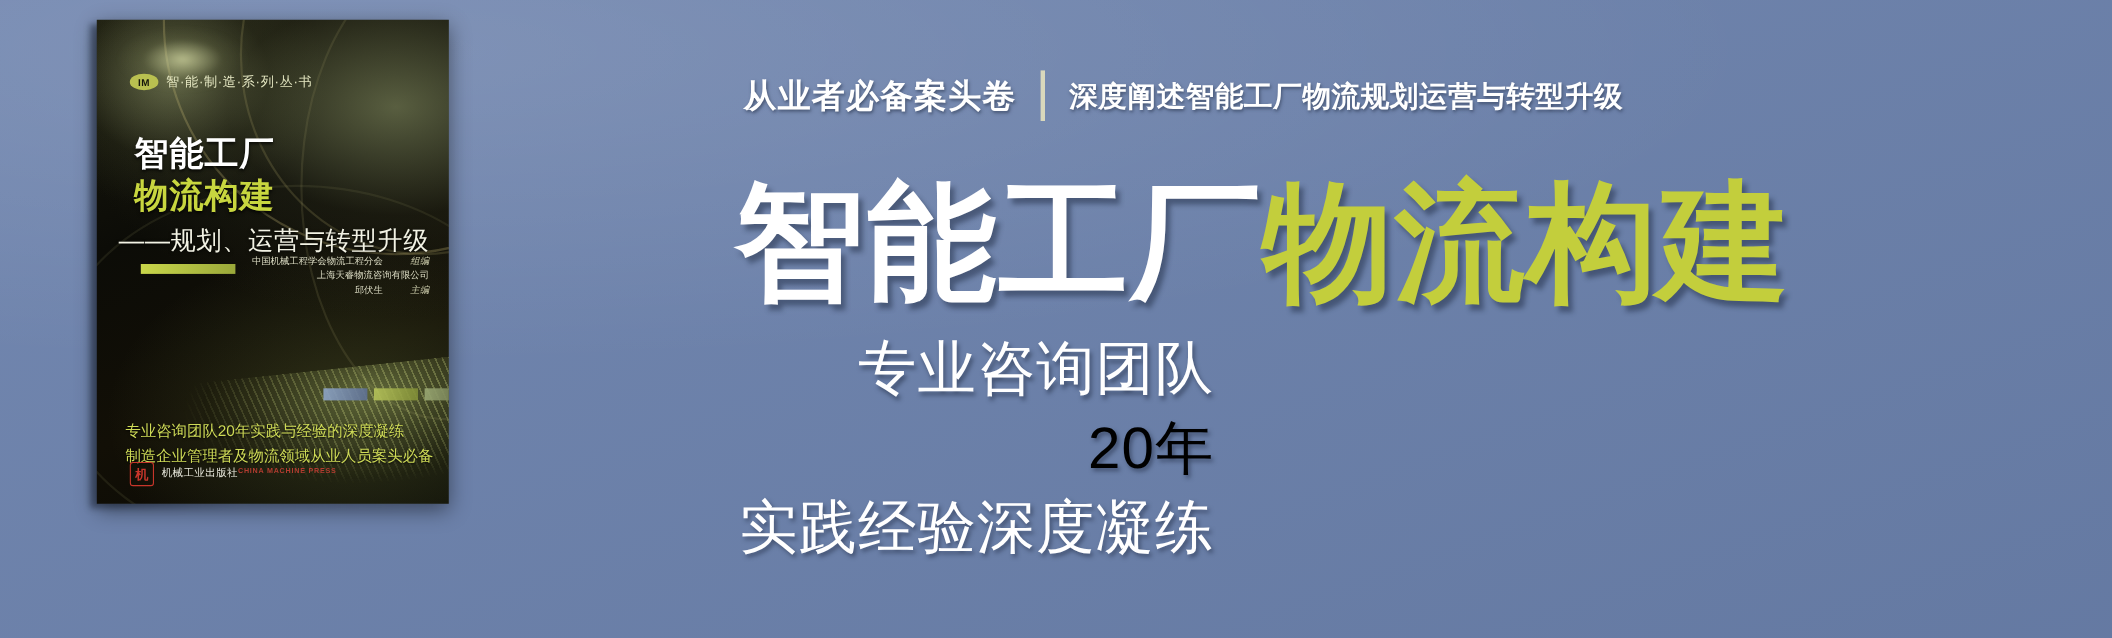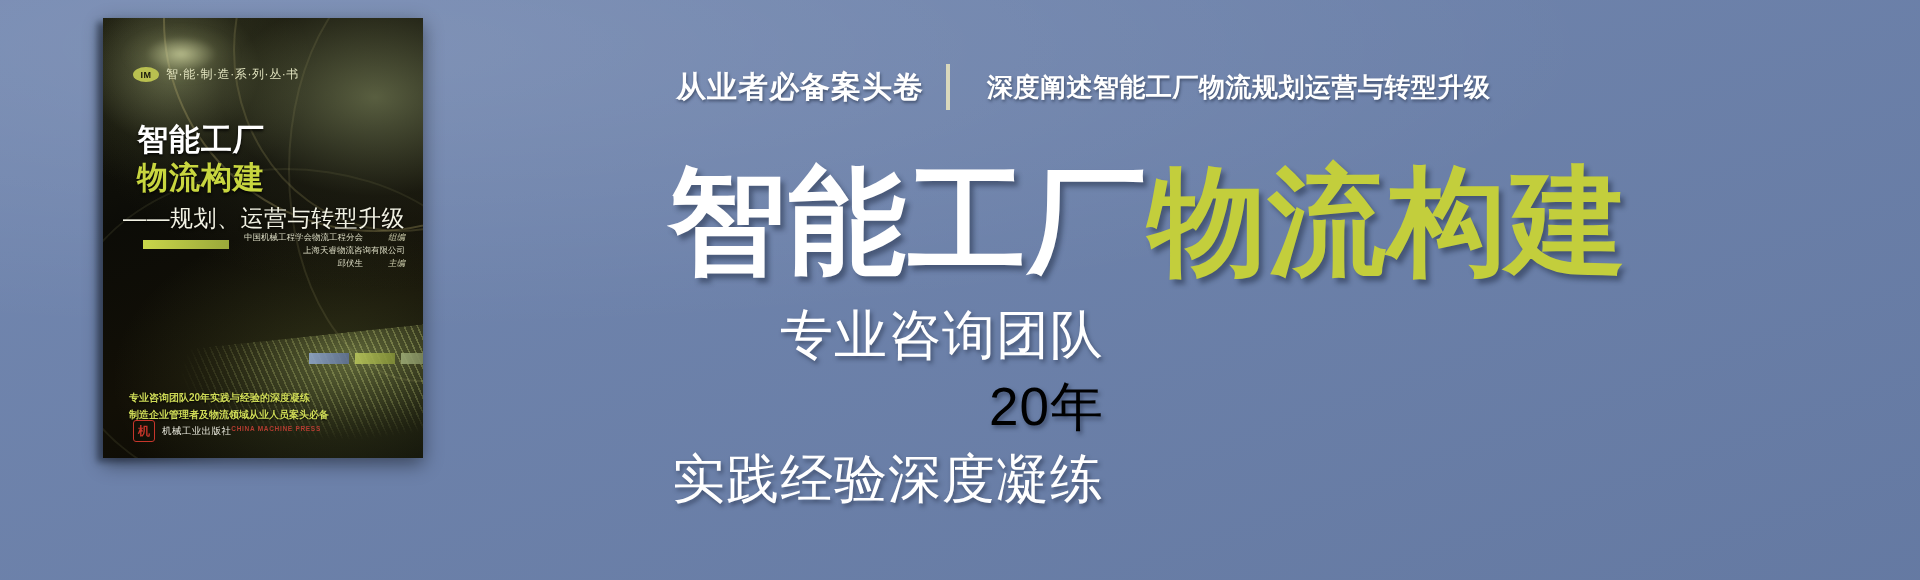--- a/index.html
+++ b/index.html
@@ -29,21 +29,20 @@
     pointer-events: none;
   }
 
   
   .book-wrap {
     position: absolute;
     left: 88px;
     top: 18px;
     width: 320px;
     height: 442px;
-    margin-left: 15px;
   }
   .book-shadow {
     position: absolute;
     left: -6px;
     top: 4px;
     width: 330px;
     height: 440px;
     background: linear-gradient(90deg, rgba(30,40,60,0.55) 0%, rgba(60,75,105,0.15) 40%, rgba(0,0,0,0) 100%);
     filter: blur(3px);
   }
@@ -177,24 +176,24 @@
     display: flex;
     justify-content: flex-end;
     gap: 25px;
     white-space: nowrap;
   }
   .cover-credits .role { color: #cfcfae; font-style: italic; }
 
   .cover-bottom-lines {
     position: absolute;
     left: 26px;
-    top: 372px;
+    top: 362px;
     color: #cfdb57;
-    font-size: 10px;
-    font-weight: bold;
+    font-size: 14px;
+    font-weight: normal;
     line-height: 1.65;
     white-space: nowrap;
     text-shadow: 0 1px 2px rgba(0,0,0,0.9);
   }
 
   .cover-chips {
     position: absolute;
     left: 206px;
     top: 335px;
     display: flex;
@@ -241,21 +240,21 @@
     align-items: center;
     gap: 22px;
   }
   .tagline-a, .tagline-b {
     color: #ffffff;
     font-weight: bold;
     white-space: nowrap;
     text-shadow: 1px 2px 3px rgba(28,38,60,0.55);
   }
   .tagline-a { font-size: 30px; letter-spacing: 1px; }
-  .tagline-b { font-size: 26px; letter-spacing: 0.5px; margin-left: 15px; }
+  .tagline-b { font-size: 26px; letter-spacing: 0.5px; }
   .tagline-divider {
     width: 4px;
     height: 46px;
     background: #d9d8bc;
   }
 
   .headline {
     position: absolute;
     left: 0px;
     top: 160px;

